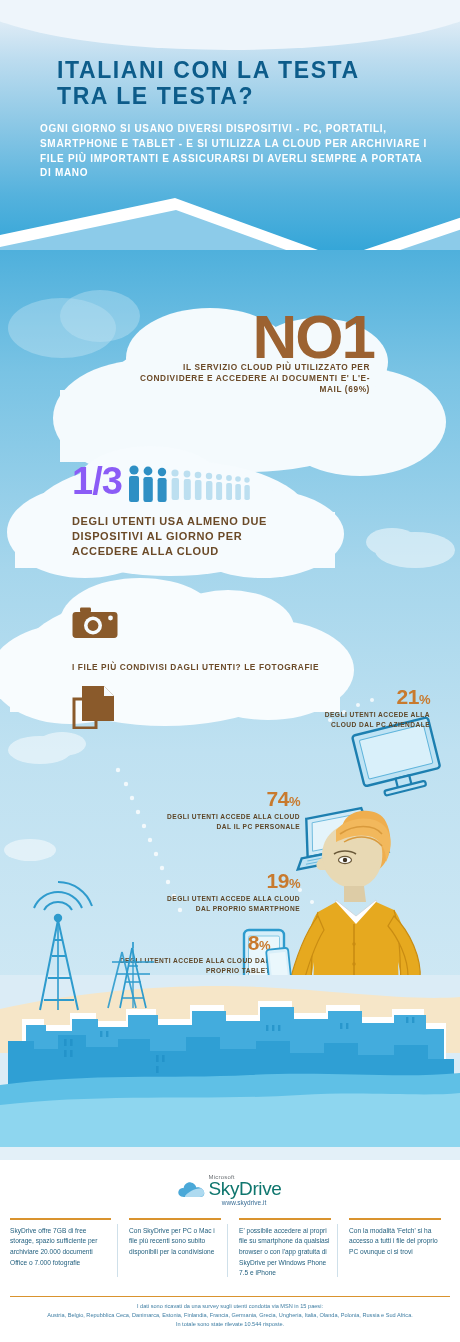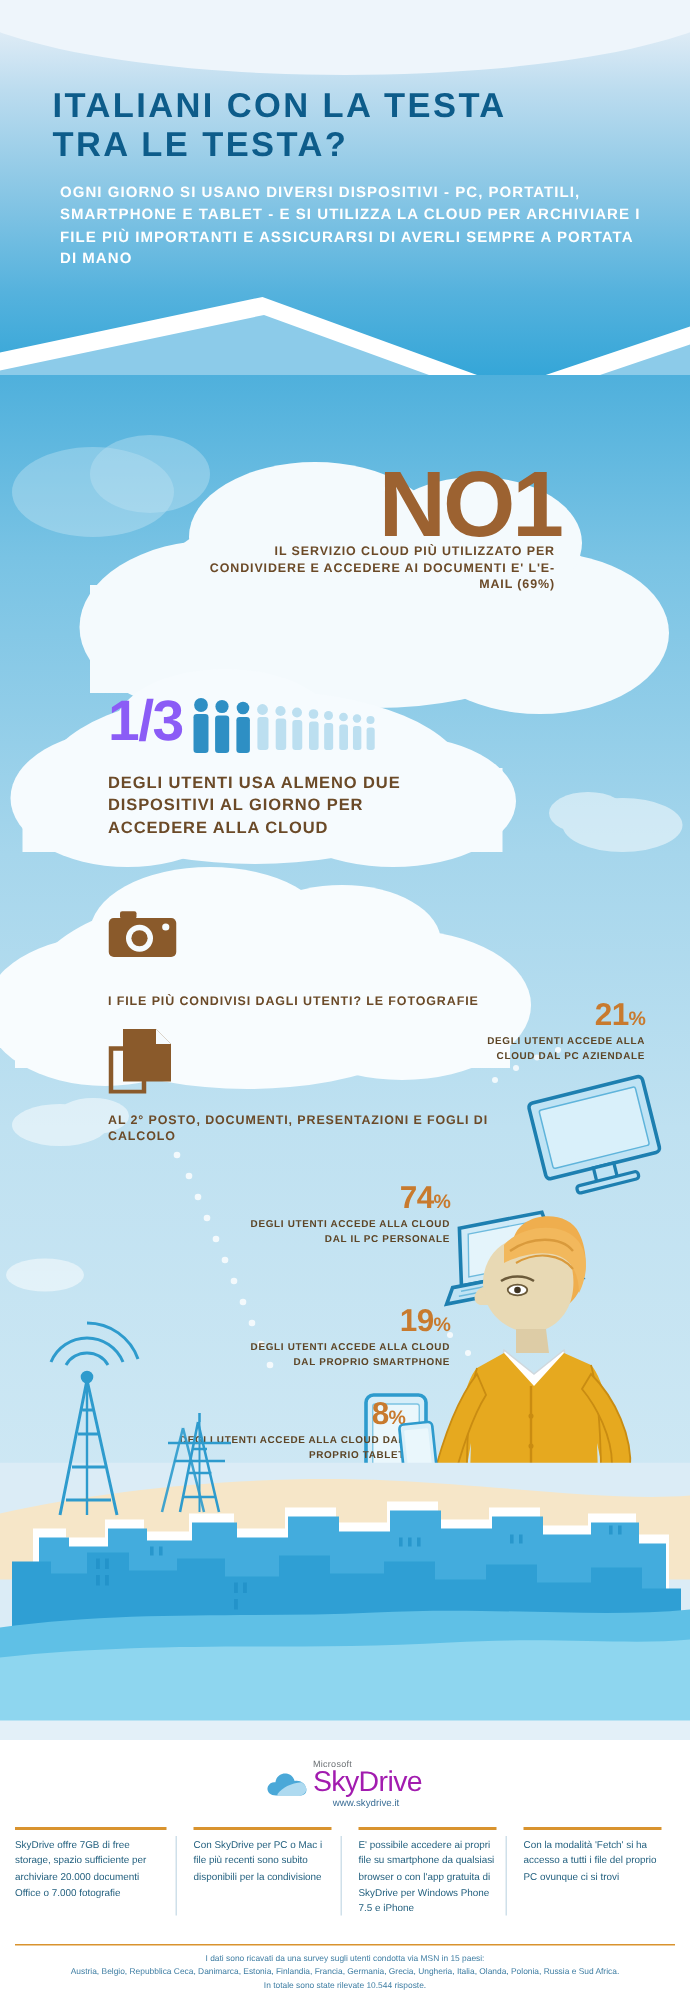--- a/index.html
+++ b/index.html
@@ -15,21 +15,21 @@
   
   .hero {
     position:absolute; left:0; top:0; width:460px; height:250px;
     background:linear-gradient(180deg,#eef5fb 0%, #dfecf6 8%, #bcdcef 24%, #8fc9e6 48%, #55b2dd 78%, #35a6d8 100%);
   }
   .hero-curve {
     position:absolute; left:-40px; top:-70px; width:540px; height:120px;
     background:#eef5fb; border-radius:50%;
   }
   .hero-title {
-    position:absolute; left:35px; top:58px; width:400px;
+    position:absolute; left:57px; top:58px; width:400px;
     color:#0d5c8a; font-size:23px; font-weight:bold; line-height:1.12;
     letter-spacing:1.6px;
   }
   .hero-sub {
     position:absolute; left:40px; top:122px; width:390px;
     color:#ffffff; font-size:10px; font-weight:bold; line-height:1.48;
     letter-spacing:0.7px;
   }
 
   
@@ -68,34 +68,34 @@
   .file-row { display:flex; align-items:flex-start; margin-bottom:12px;flex-direction:column; }
   .file-row .ico { width:52px; flex:0 0 52px; }
   .file-row .txt { font-size:8.3px; padding-top:4px; }
 
   
   .devstat { position:absolute; text-align:right; }
   .devstat .num { font-size:21px; font-weight:bold; color:#c87a2e; line-height:1; letter-spacing:-0.5px; }
   .devstat .num .pct { font-size:13px; }
   .devstat .cap2 { font-size:6.6px; font-weight:bold; color:#5d4526; line-height:1.5; letter-spacing:0.45px; margin-top:3px; }
 
-  #s21 { left:300px; top:666px; width:130px; }
+  #s21 { left:300px; top:686px; width:130px; }
   #s83 { left:150px; top:788px; width:150px; }
   #s19 { left:150px; top:870px; width:150px; }
   #s8  { left:110px; top:932px; width:160px; }
 
   
   .ground { position:absolute; left:0; top:975px; width:460px; height:205px; }
 
   
   .footer { position:absolute; left:0; top:1160px; width:460px; height:182px; background:#ffffff; }
   .logo-wrap { position:absolute; left:0; top:14px; width:460px; text-align:center; }
   .logo-inner { display:inline-block; position:relative; }
   .ms-word { font-size:6px; color:#6b7074; letter-spacing:0.2px; text-align:left; margin-left:30px; }
-  .sd-word { font-size:19px; color:#a21caf; font-weight:normal; letter-spacing:-0.4px; margin-left:30px; line-height:0.95;}
+  .sd-word { font-size:19px; color:#0f766e; font-weight:normal; letter-spacing:-0.4px; margin-left:30px; line-height:0.95;}
   .sd-url { font-size:6.5px; color:#3b6e96; text-align:center; margin-top:1px; margin-left:28px;}
   .cloud-logo { position:absolute; left:-2px; top:6px; }
 
   .cols { position:absolute; left:10px; top:58px; width:440px; display:flex; gap:0; }
   .col { width:110px; padding:0 9px 0 0; position:relative; }
   .col:not(:first-child) { padding-left:9px; }
   .col .rule { height:1.6px; background:#d9932e; margin-bottom:6px; }
   .col p { font-size:6.6px; line-height:1.62; color:#23607f; }
   .col .vline { position:absolute; right:2px; top:6px; bottom:2px; width:1px; background:#cfe0ea; }
 
@@ -270,21 +270,20 @@
       <span class="txt cap">I FILE PIÙ CONDIVISI DAGLI UTENTI? LE FOTOGRAFIE</span>
     </div>
     <div class="file-row">
       <span class="ico">
         <svg width="46" height="44" viewBox="0 0 46 44">
           <path d="M2,14 L2,43 L24,43 L24,20 L24,14 Z" fill="none" stroke="#8a5a2b" stroke-width="3"></path>
           <path d="M10,1 L32,1 L42,11 L42,36 L10,36 Z" fill="#8a5a2b"></path>
           <path d="M32,1 L32,11 L42,11 Z" fill="#f6fbfe"></path>
         </svg>
       </span>
-      <span class="txt cap">AL 2° POSTO, DOCUMENTI, PRESENTAZIONI E FOGLI DI CALCOLO</span>
     </div>
   </div>
 
   <svg class="svgabs" width="460" height="1342" viewBox="0 0 460 1342" style="pointer-events:none">
 
     <g transform="translate(352,736) rotate(-14)">
       <rect x="0" y="0" width="78" height="52" rx="3" fill="#bfe3f4" stroke="#1d7fb0" stroke-width="2.4"></rect>
       <rect x="6" y="6" width="66" height="40" rx="1.5" fill="#d9f0fa" stroke="#5fb4db" stroke-width="1"></rect>
       <rect x="32" y="52" width="14" height="10" fill="#bfe3f4" stroke="#1d7fb0" stroke-width="2.2"></rect>
       <rect x="18" y="61" width="42" height="5" rx="2" fill="#bfe3f4" stroke="#1d7fb0" stroke-width="2.2"></rect>

